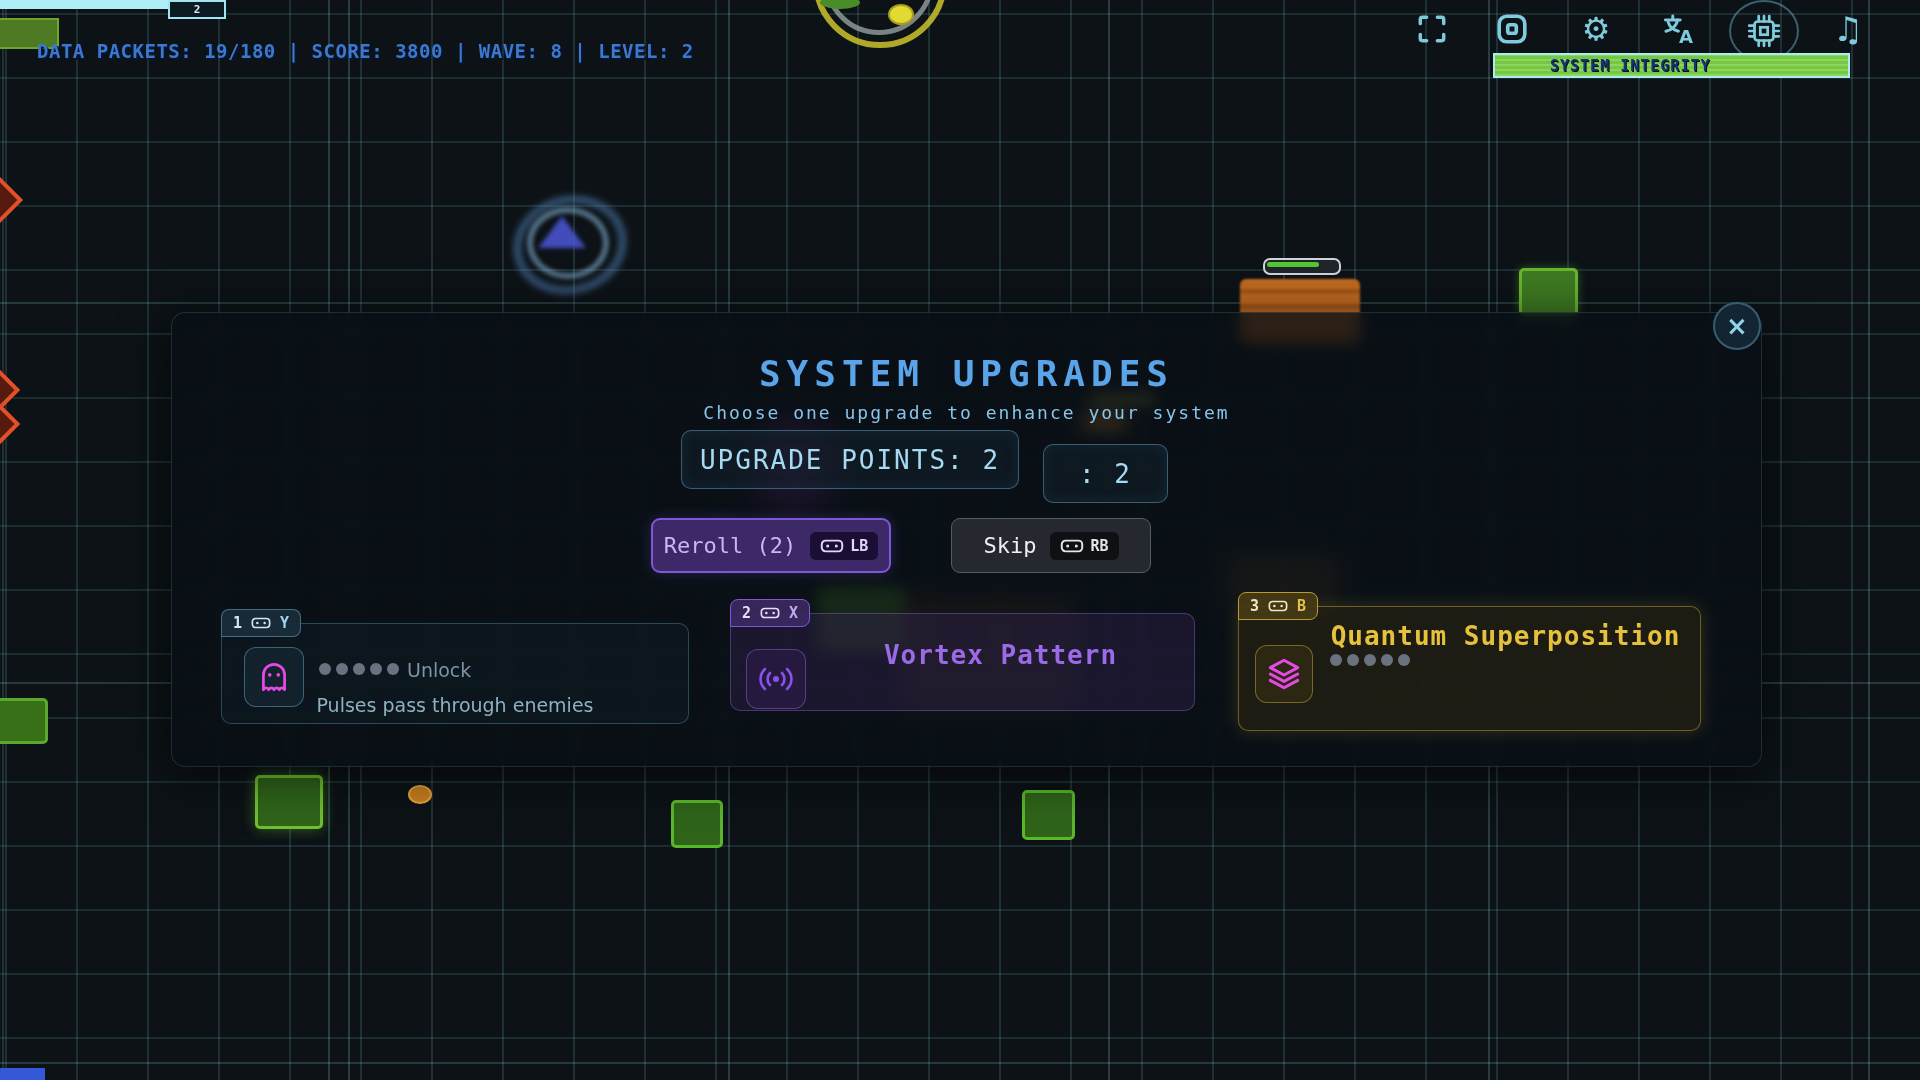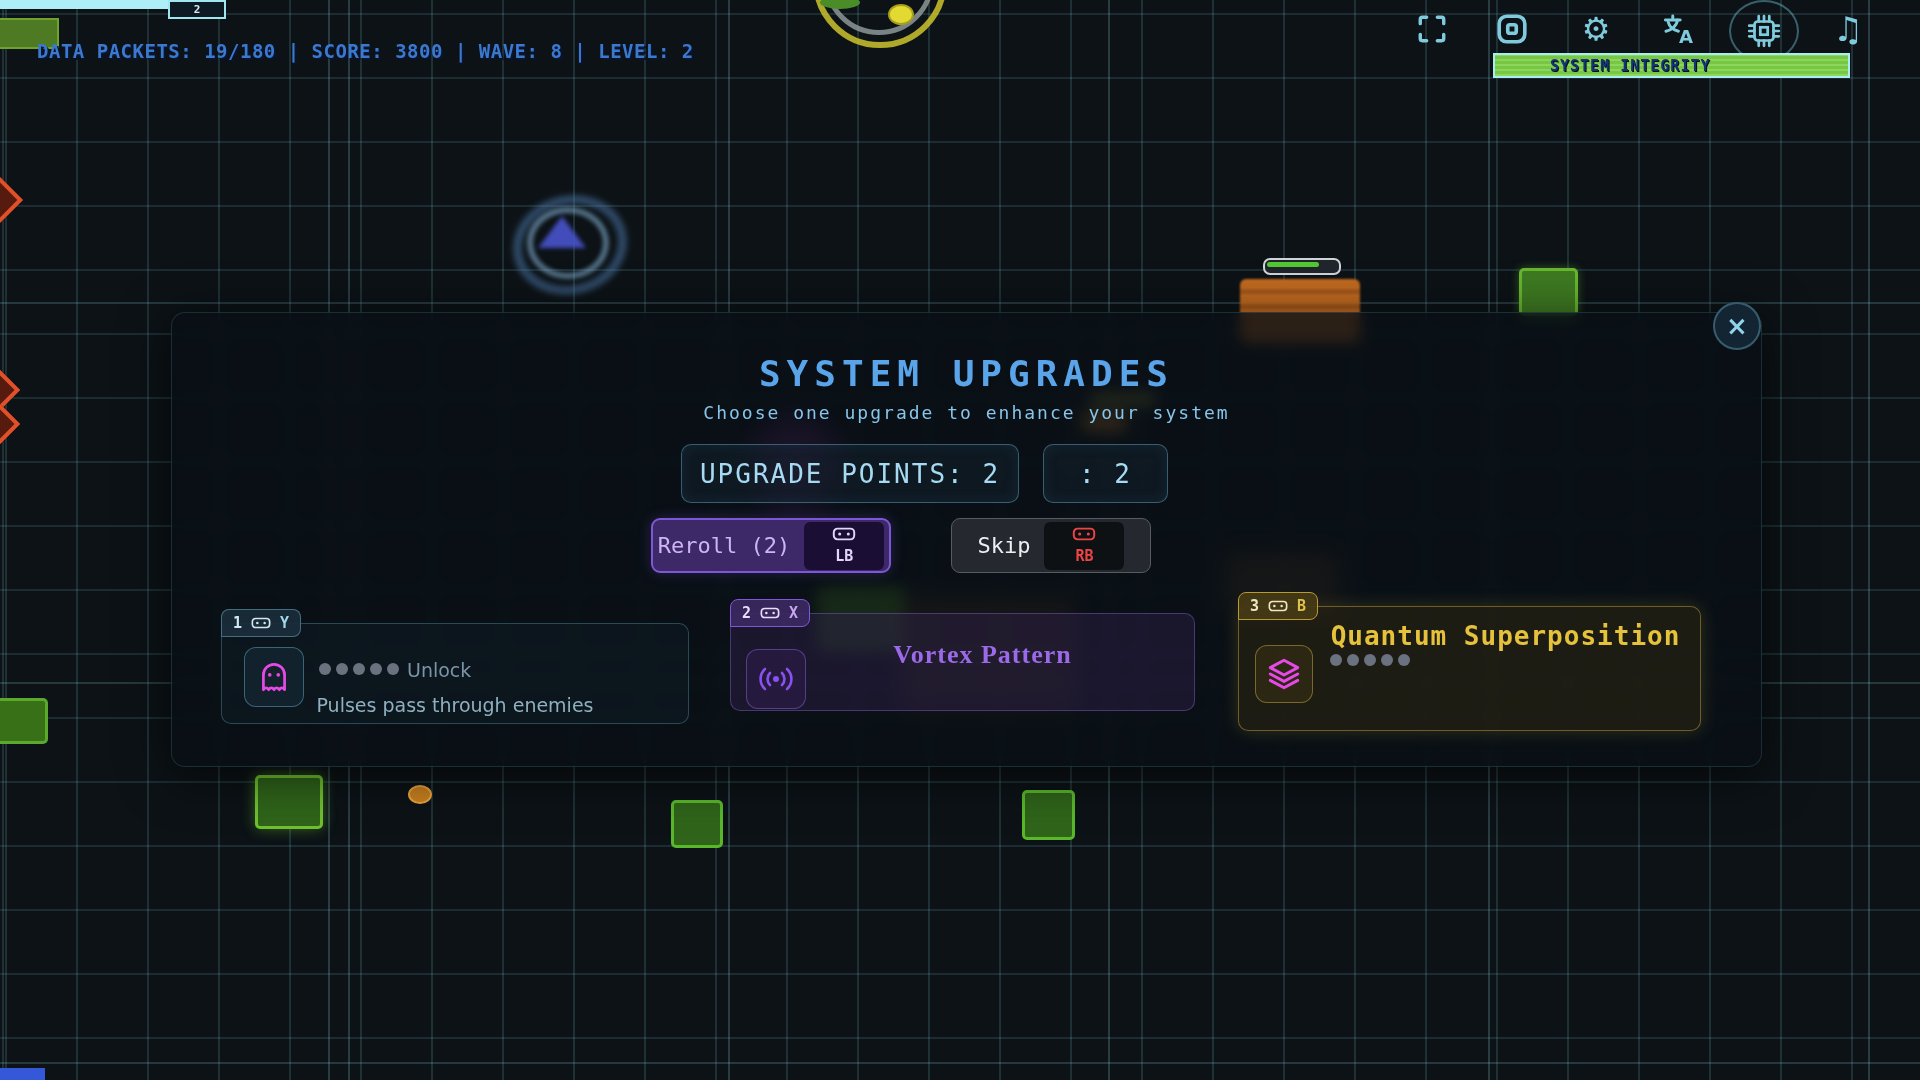--- a/index.html
+++ b/index.html
@@ -83,51 +83,51 @@
     border:1px solid rgba(80,140,160,0.25);box-shadow:0 8px 50px rgba(0,0,0,0.6);}
   .close-btn{left:1541px;top:-11px;width:44px;height:44px;border-radius:50%;background:#132433;
     border:2px solid rgba(120,200,220,0.35);display:flex;align-items:center;justify-content:center;
     color:#8fd4e8;font-size:26px;font-weight:bold;cursor:pointer;font-family:"DejaVu Sans", sans-serif;}
   .modal-title{left:0;top:40px;width:100%;text-align:center;font-size:36px;font-weight:bold;color:#5aa4ea;letter-spacing:6px;}
   .modal-sub{left:0;top:89px;width:100%;text-align:center;font-size:18px;color:#87c5ea;letter-spacing:2px;}
 
   .pts-box{height:59px;border-radius:10px;border:1.5px solid rgba(110,180,210,0.45);background:rgba(18,32,44,0.55);
     display:flex;align-items:center;justify-content:center;font-size:26px;color:#a6daf2;letter-spacing:2px;
     box-shadow:inset 0 0 14px rgba(60,120,160,0.15);box-sizing:border-box;}
-  .pts1{left:509px;top:131px;width:338px;}
+  .pts1{left:509px;top:117px;width:338px;}
   .pts2{left:871px;top:131px;width:125px;}
 
   .btn{height:55px;border-radius:9px;display:flex;align-items:center;justify-content:center;gap:14px;
     font-size:22px;box-sizing:border-box;cursor:pointer;}
   .btn-reroll{left:479px;top:205px;width:240px;background:rgba(66,44,112,0.92);border:2px solid #7e57d8;color:#cdb4f5;
     box-shadow:0 0 14px rgba(130,90,220,0.25);}
   .btn-skip{left:779px;top:205px;width:200px;background:rgba(40,44,50,0.92);border:1.5px solid #555c64;color:#eceff1;}
-  .key-badge{display:flex;align-items:center;gap:6px;border-radius:6px;padding:5px 28px;font-size:15px;font-weight:bold;flex-direction:column;}
+  .key-badge{display:flex;align-items:center;gap:6px;border-radius:6px;padding:5px 10px;font-size:15px;font-weight:bold;}
   .kb-purple{background:rgba(22,11,48,0.9);color:#e4d6fb;}
-  .kb-dark{background:rgba(12,14,18,0.9);color:#ef4444;}
+  .kb-dark{background:rgba(12,14,18,0.9);color:#e5e5e5;}
 
   
   .card{border-radius:10px;box-sizing:border-box;cursor:pointer;}
   .card1{left:49px;top:310px;width:468px;height:101px;background:rgba(16,28,38,0.50);border:1.5px solid rgba(90,150,175,0.40);}
   .card2{left:558px;top:300px;width:465px;height:98px;background:rgba(50,35,80,0.42);border:1.5px solid rgba(130,95,200,0.45);}
   .card3{left:1066px;top:293px;width:463px;height:125px;background:rgba(58,48,18,0.42);border:1.5px solid rgba(190,160,60,0.50);
     box-shadow:0 0 18px rgba(200,170,50,0.22);}
   .card-tag{position:absolute;left:-1px;top:-15px;height:28px;display:flex;align-items:center;gap:9px;
     padding:0 11px;border-radius:8px 8px 8px 0;font-size:15px;font-weight:bold;box-sizing:border-box;}
   .tag1{background:rgba(26,44,58,0.95);border:1.5px solid rgba(100,165,195,0.55);color:#cfe8f2;}
   .tag2{background:rgba(58,40,95,0.95);border:1.5px solid #7e57d8;color:#e8defc;}
   .tag3{background:rgba(70,58,22,0.95);border:1.5px solid #b89a32;color:#f0e6c0;}
   .tag-key1{color:#9fd8ea;} .tag-key2{color:#c5a8f0;} .tag-key3{color:#e2c24a;}
   .icon-box{position:absolute;border-radius:12px;display:flex;align-items:center;justify-content:center;}
   .ib1{left:22px;top:23px;width:58px;height:58px;border:1.5px solid rgba(100,170,200,0.5);background:rgba(25,45,60,0.5);}
   .ib2{left:15px;top:35px;width:58px;height:58px;border:1.5px solid rgba(130,95,200,0.55);background:rgba(50,30,80,0.5);}
   .ib3{left:16px;top:38px;width:56px;height:56px;border:1.5px solid rgba(190,160,60,0.55);background:rgba(60,50,20,0.5);}
   .card-title{position:absolute;width:100%;text-align:center;font-size:26px;font-weight:bold;letter-spacing:1px;}
   .ct1{top:4px;color:#66c8ea;}
-  .ct2{top:26px;left:20px;color:#9a6ae8;font-family:Liberation Serif, serif;}
+  .ct2{top:26px;left:38px;color:#9a6ae8;}
   .ct3{top:14px;left:36px;color:#e6c23c;}
   .card-desc{position:absolute;font-family:"DejaVu Sans", sans-serif;font-size:19px;text-align:center;}
   .cd1{top:70px;width:100%;color:#8fb0c0;}
   .cd2{top:67px;left:38px;width:100%;color:#bfa0e0;}
   .cd3{top:64px;left:120px;width:300px;line-height:1.1;color:#d8c268;}
   .pips{position:absolute;display:flex;gap:5px;align-items:center;}
   .pips1{left:97px;top:39px;}
   .pips3{left:91px;top:47px;}
   .pip{width:12px;height:12px;border-radius:50%;background:#6a7280;}
   .unlock-label{position:absolute;left:185px;top:35px;font-family:"DejaVu Sans", sans-serif;font-size:19px;color:#7a95a8;}

